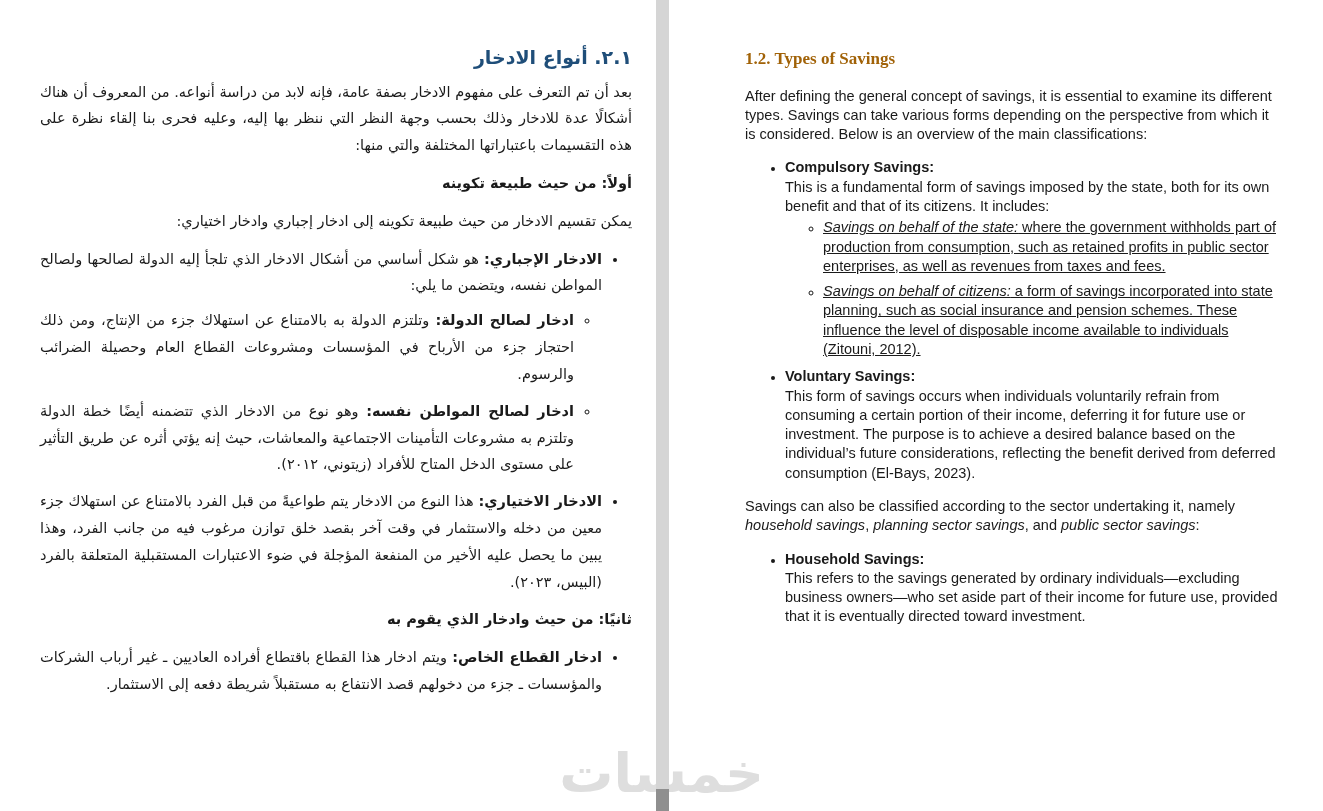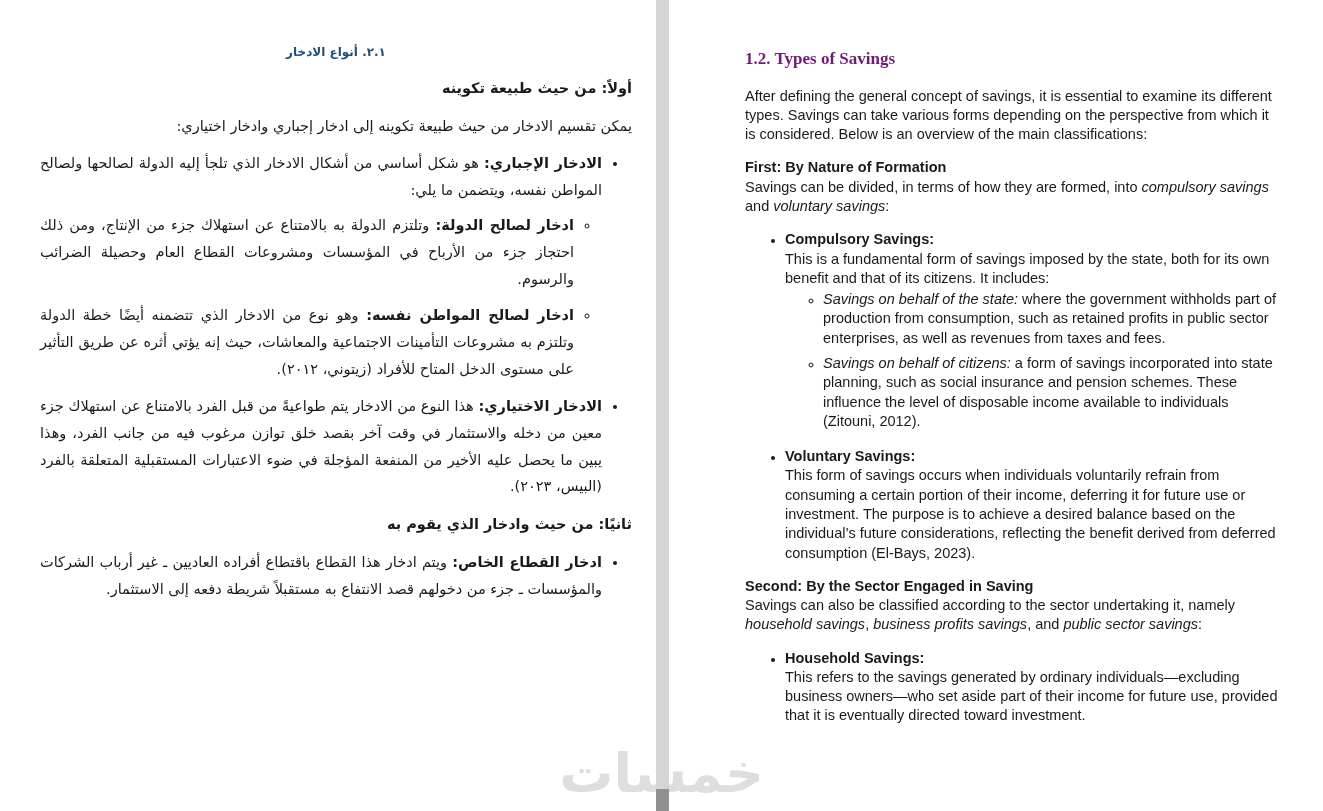--- a/index.html
+++ b/index.html
@@ -44,24 +44,24 @@
     position: absolute; left: 40px; top: 44px;
     width: 592px;
     direction: rtl;
     text-align: justify;
     font-family: "DejaVu Sans", sans-serif;
     font-size: 14.5px;
     line-height: 1.85;
     z-index: 3;
   }
   .heading-ar {
-    font-size: 12px; font-weight: bold;
+    font-size: 19px; font-weight: bold;
     color: #1f4e79;
-    text-align: center;
-    margin-bottom: 14px;
+    text-align: right;
+    margin-bottom: 8px;
     line-height: 1.4;
   }
   .col-ar p { margin-bottom: 11px; }
   .col-ar .sec-title { font-weight: bold; margin-bottom: 11px; }
   .col-ar ul {
     list-style: disc;
     padding-inline-start: 30px;
     margin-bottom: 11px;
   }
   .col-ar ul ul {
@@ -78,55 +78,57 @@
   .col-en {
     position: absolute; left: 745px; top: 48px;
     width: 537px;
     font-size: 14.5px;
     line-height: 1.33;
     z-index: 3;
   }
   .heading-en {
     font-family: "Liberation Serif", serif;
     font-size: 17px; font-weight: bold;
-    color: #701a75;
+    color: #a16207;
     margin-bottom: 16px;
   }
   .col-en p { margin-bottom: 14px; }
   .col-en .block-lead { display: block; font-weight: bold; }
   .col-en ul {
     list-style: disc;
     padding-left: 40px;
     margin-bottom: 14px;
   }
   .col-en ul ul {
     list-style: circle;
     padding-left: 38px;
     margin-top: 2px;
-    margin-bottom: 16px;
+    margin-bottom: 8px;
+    text-decoration: underline;
   }
   .col-en li { margin-bottom: 6px; }
   .col-en li::marker { font-size: 12px; }
   .col-en em { font-style: italic; }
 </style>
 </head>
 <body>
 
 <div class="page">
 
   <div class="watermark">خمسات</div>
 
   <div class="divider">
     <div class="divider-thumb"></div>
   </div>
 
   <div class="col-ar" dir="rtl" lang="ar">
 
     <div class="heading-ar">٢.١. أنواع الادخار</div>
 
+    <p>بعد أن تم التعرف على مفهوم الادخار بصفة عامة، فإنه لابد من دراسة أنواعه. من المعروف أن هناك أشكالًا عدة للادخار وذلك بحسب وجهة النظر التي ننظر بها إليه، وعليه فحرى بنا إلقاء نظرة على هذه التقسيمات باعتباراتها المختلفة والتي منها:</p>
 
     <p class="sec-title">أولاً: من حيث طبيعة تكوينه</p>
 
     <p>يمكن تقسيم الادخار من حيث طبيعة تكوينه إلى ادخار إجباري وادخار اختياري:</p>
 
     <ul>
       <li>
         <strong class="lead">الادخار الإجباري:</strong><span> هو شكل أساسي من أشكال الادخار الذي تلجأ إليه الدولة لصالحها ولصالح المواطن نفسه، ويتضمن ما يلي:</span>
         <ul>
           <li>
@@ -152,24 +154,20 @@
     </ul>
 
   </div>
 
   <div class="col-en" lang="en">
 
     <div class="heading-en">1.2. Types of Savings</div>
 
     <p>After defining the general concept of savings, it is essential to examine its different types. Savings can take various forms depending on the perspective from which it is considered. Below is an overview of the main classifications:</p>
 
-    <p>
-      <strong class="block-lead">First: By Nature of Formation</strong>
-      <span>Savings can be divided, in terms of how they are formed, into </span><em>compulsory savings</em><span> and </span><em>voluntary savings</em><span>:</span>
-    </p>
 
     <ul>
       <li>
         <strong>Compulsory Savings:</strong>
         <div>This is a fundamental form of savings imposed by the state, both for its own benefit and that of its citizens. It includes:</div>
         <ul>
           <li>
             <em>Savings on behalf of the state:</em><span> where the government withholds part of production from consumption, such as retained profits in public sector enterprises, as well as revenues from taxes and fees.</span>
           </li>
           <li>
@@ -177,22 +175,21 @@
           </li>
         </ul>
       </li>
       <li>
         <strong>Voluntary Savings:</strong>
         <div>This form of savings occurs when individuals voluntarily refrain from consuming a certain portion of their income, deferring it for future use or investment. The purpose is to achieve a desired balance based on the individual’s future considerations, reflecting the benefit derived from deferred consumption (El-Bays, 2023).</div>
       </li>
     </ul>
 
     <p>
-      <strong class="block-lead">Second: By the Sector Engaged in Saving</strong>
-      <span>Savings can also be classified according to the sector undertaking it, namely </span><em>household savings</em><span>, </span><em>business profits savings</em><span>, and </span><em>public sector savings</em><span>:</span>
+      <span>Savings can also be classified according to the sector undertaking it, namely </span><em>household savings</em><span>, </span><em>planning sector savings</em><span>, and </span><em>public sector savings</em><span>:</span>
     </p>
 
     <ul>
       <li>
         <strong>Household Savings:</strong>
         <div>This refers to the savings generated by ordinary individuals—excluding business owners—who set aside part of their income for future use, provided that it is eventually directed toward investment.</div>
       </li>
     </ul>
 
   </div>

